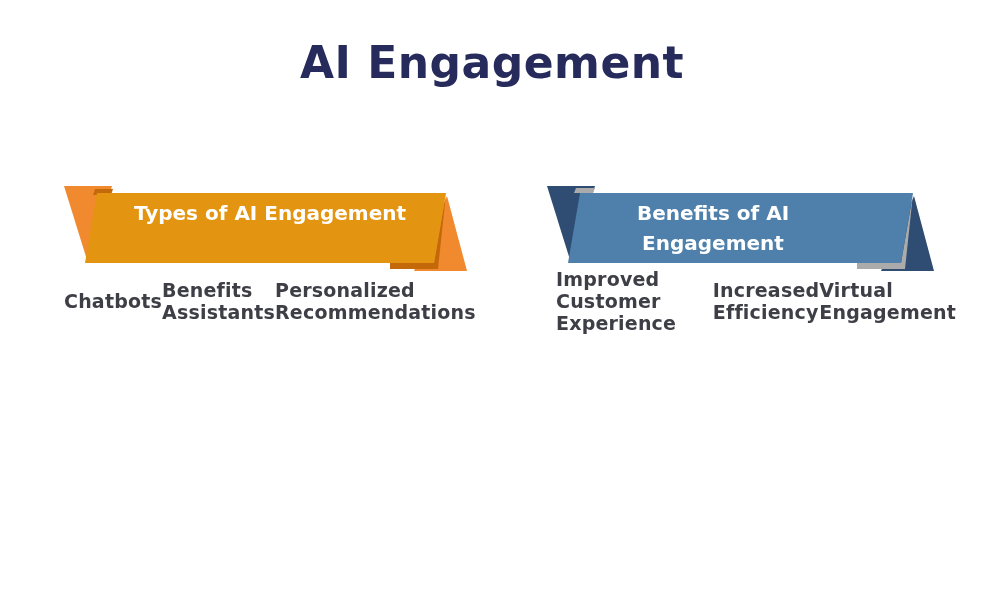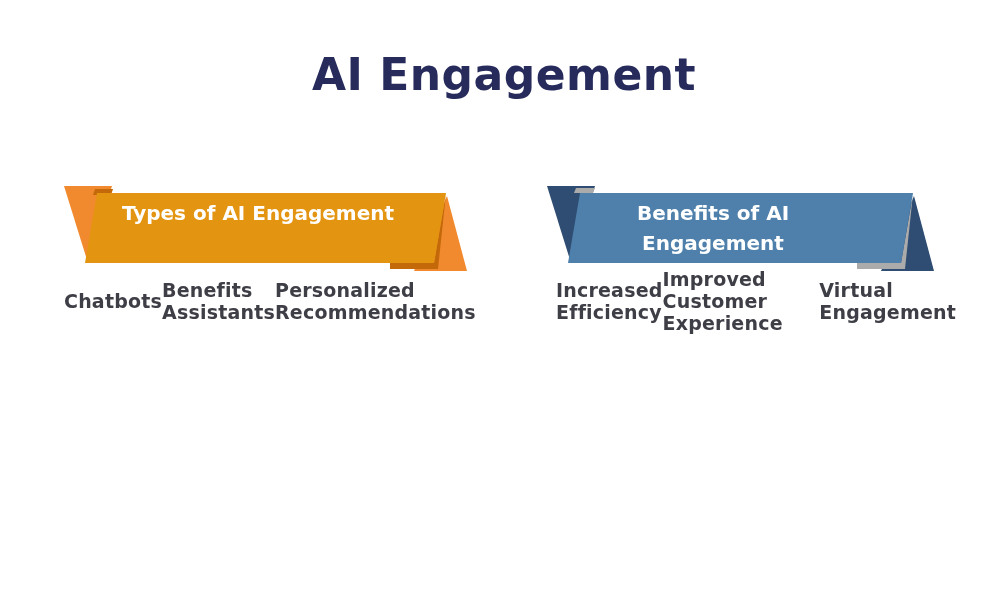--- a/index.html
+++ b/index.html
@@ -11,40 +11,40 @@
     overflow:hidden;
   }
   .title{
     position:absolute;
     left:0; top:33px; width:976px;
     text-align:center;
     font-size:44px;
     font-weight:bold;
     letter-spacing:0.5px;
     color:#272B5C;
-    margin:16px;
+    margin:4px;
   }
   .ribbon-svg{
     position:absolute;
     top:184px;
     width:410px;height:90px;
   }
   .ribbon-svg.left{ left:60px; }
   .ribbon-svg.right{ left:543px; }
   .ribbon-label{
     position:absolute;
     top:198px;
     width:280px;
     text-align:center;
     font-size:20px;
     line-height:30px;
     font-weight:bold;
     color:#ffffff;
   }
-  .ribbon-label.left{ left:118px; }
+  .ribbon-label.left{ left:130px; }
   .ribbon-label.right{ left:573px; }
   .item-list{
     position:absolute;
     top:276px;
     width:400px;
     margin:0;padding:0;
     list-style:none;
     display:flex;
     flex-direction:row;
   }
@@ -93,18 +93,18 @@
   </svg>
   <div class="ribbon-label right">Benefits of AI Engagement</div>
 
   <ul class="item-list left">
     <li>Chatbots</li>
     <li>Benefits Assistants</li>
     <li>Personalized Recommendations</li>
   </ul>
 
   <ul class="item-list right">
+    <li>Improved Customer Experience</li>
     <li>Increased Efficiency</li>
-    <li>Improved Customer Experience</li>
     <li>Virtual Engagement</li>
   </ul>
 
 </div>
 
 </body></html>

